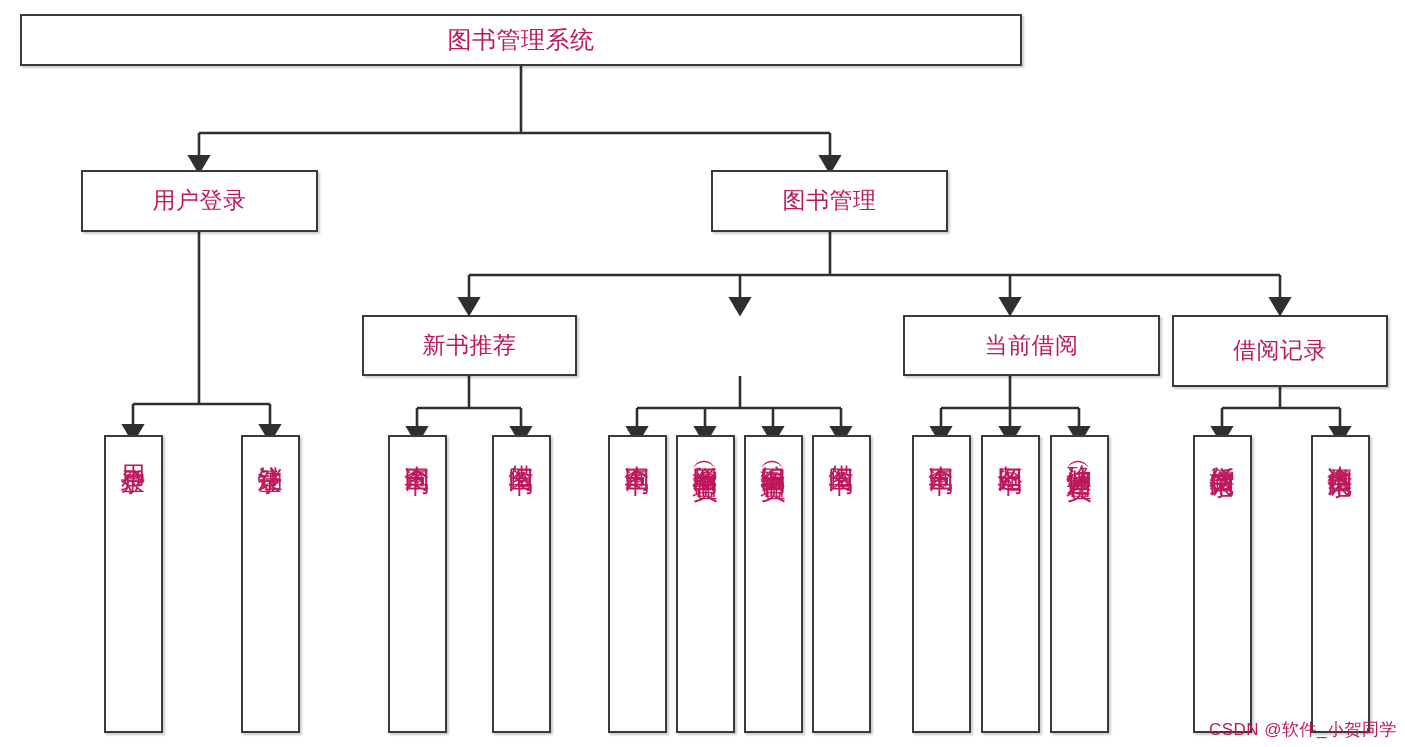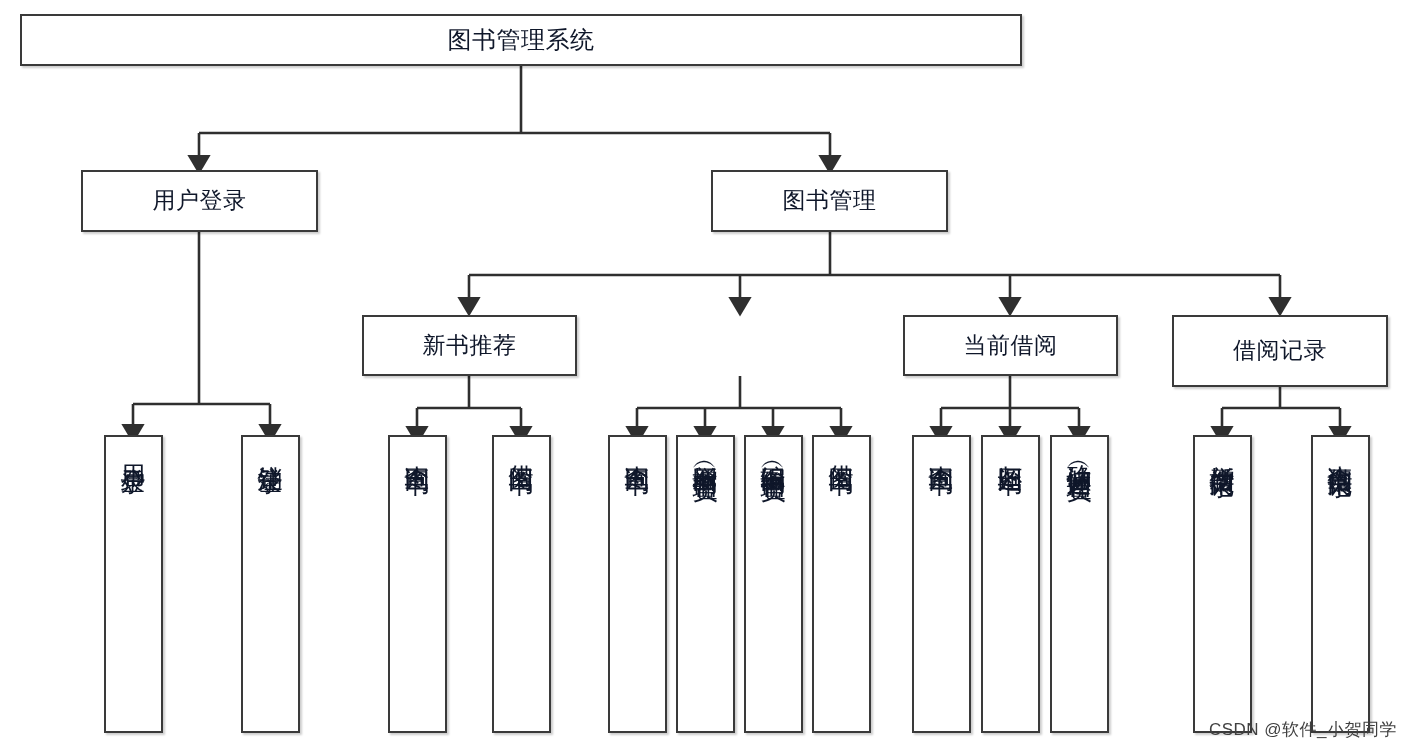--- a/index.html
+++ b/index.html
@@ -29,21 +29,21 @@
     box-sizing: border-box;
     background: #ffffff;
     border: 2.5px solid #3a3a3a;
     display: flex;
     align-items: center;
     justify-content: center;
     box-shadow: 2px 2px 2px rgba(0,0,0,0.20);
     z-index: 2;
   }
   .node .label {
-    color: #0f172a;
+    color: #be185d;
     letter-spacing: 0.5px;
     white-space: nowrap;
     text-align: center;
   }
   
   .node.h .label {
     font-size: 23px;
     line-height: 1.1;
   }
   .node.root .label {
@@ -61,21 +61,21 @@
     line-height: 1.12;
     letter-spacing: 2px;
     white-space: nowrap;
     height: auto;
   }
   .watermark {
     position: absolute;
     right: 8px;
     bottom: 6px;
     font-size: 17px;
-    color: #404040;
+    color: #be185d;
     letter-spacing: 0.5px;
     z-index: 5;
     white-space: nowrap;
     font-family: "Liberation Sans", "DejaVu Sans", sans-serif;
   }
 </style>
 </head>
 <body>
 
 <div id="canvas">
@@ -137,21 +137,21 @@
   <div class="node h" style="left:81px; top:170px; width:237px; height:62px;">
     <span class="label">用户登录</span>
   </div>
   <div class="node h" style="left:362px; top:315px; width:215px; height:61px;">
     <span class="label">新书推荐</span>
   </div>
 
   <div class="node h" style="left:711px; top:170px; width:237px; height:62px;">
     <span class="label">图书管理</span>
   </div>
-  <div class="node h" style="left:903px; top:315px; width:215px; height:61px;">
+  <div class="node h" style="left:903px; top:315px; width:257px; height:61px;">
     <span class="label">当前借阅</span>
   </div>
   <div class="node h" style="left:1172px; top:315px; width:216px; height:72px;">
     <span class="label">借阅记录</span>
   </div>
 
   <div class="node v" style="left:104px; top:435px; width:59px; height:298px;">
     <span class="label">用户登录</span>
   </div>
   <div class="node v" style="left:241px; top:435px; width:59px; height:298px;">

